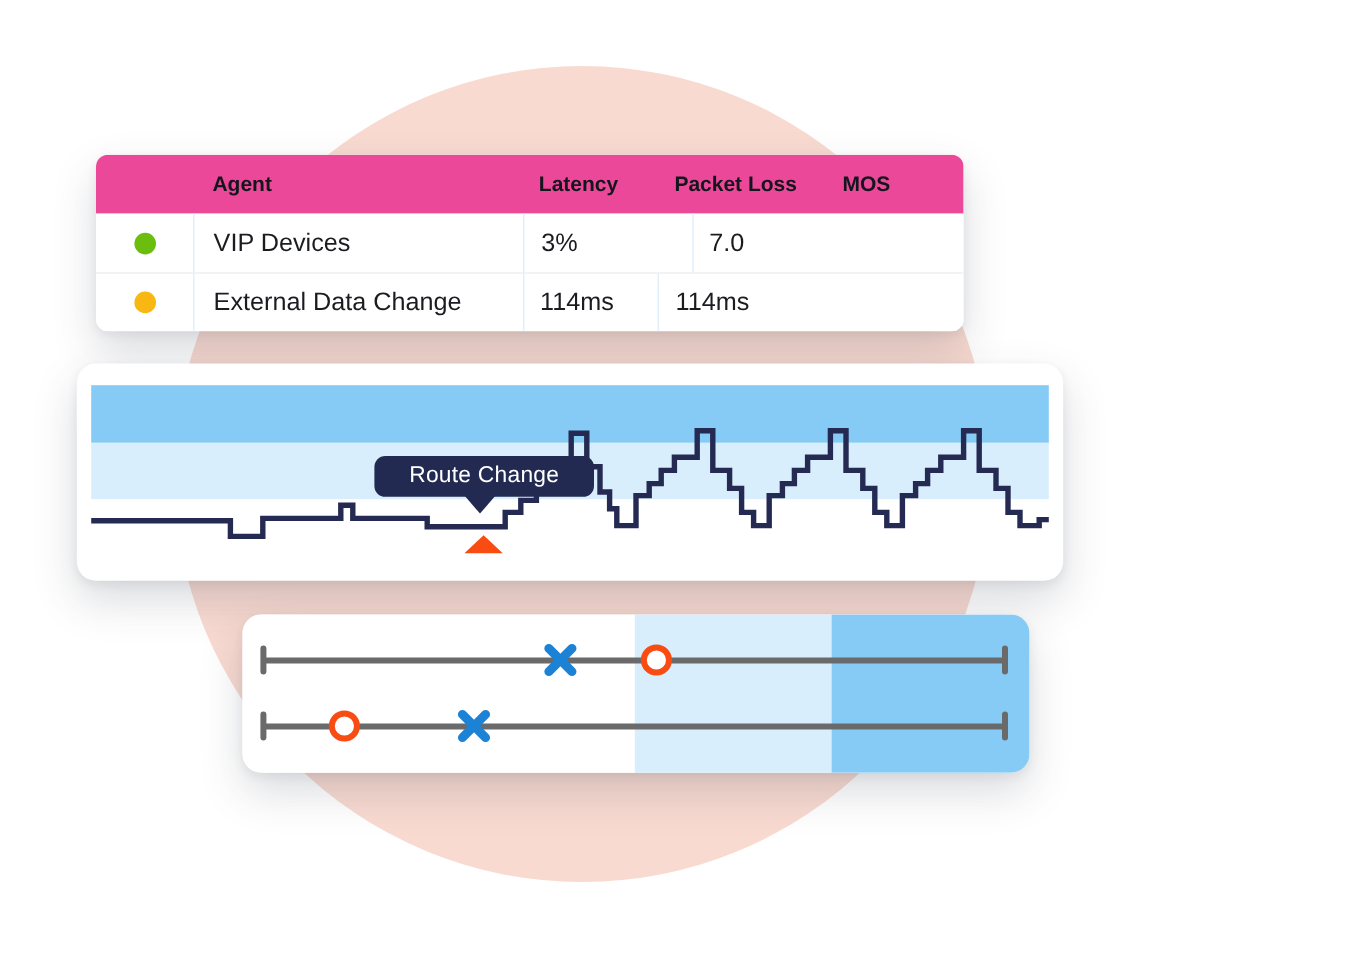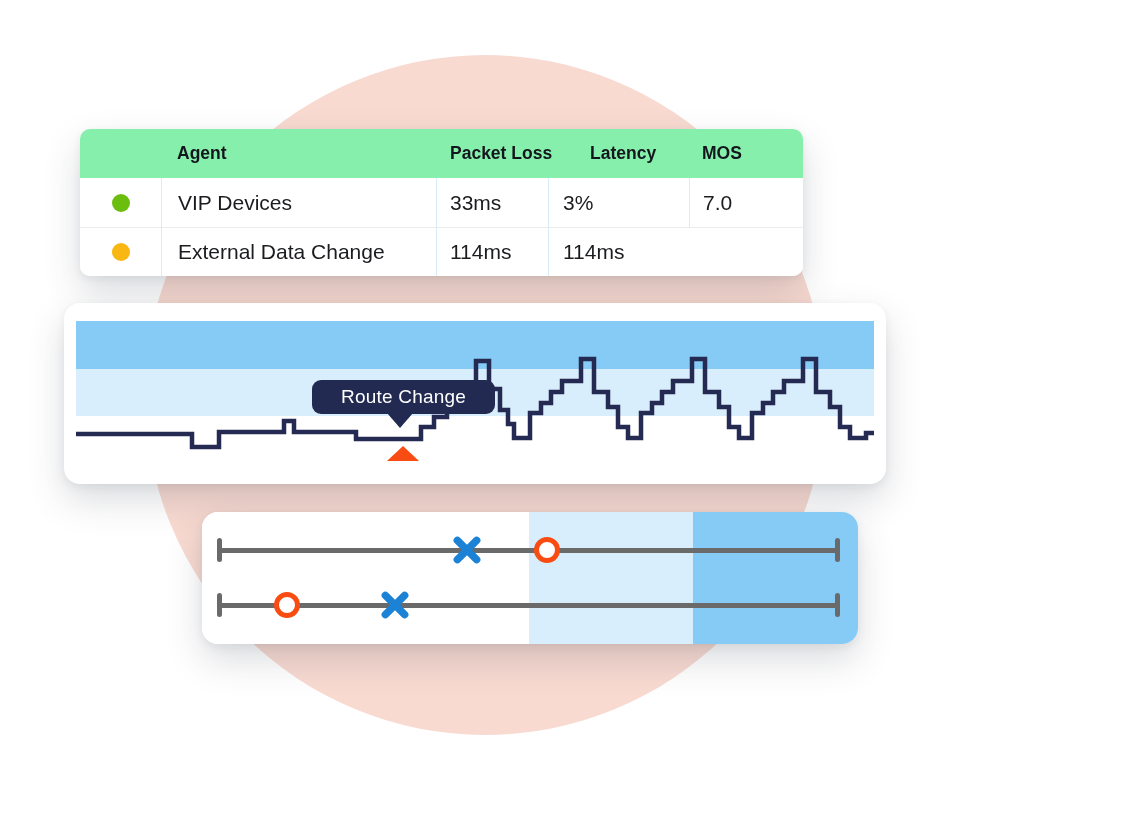--- a/index.html
+++ b/index.html
@@ -73,34 +73,33 @@
   .pc-marker.o{top:0;width:26px;height:26px;border:5.5px solid #F94C12;border-radius:50%;background:#ffffff;}
 </style>
 </head>
 <body>
 
 <div class="stage">
 
   <div class="bg-circle" style="background: rgb(248, 218, 209);"></div>
 
   <div class="card table-card">
-    <div class="tr thead" style="background: #86efac;">
+    <div class="tr thead" style="background: #ec4899;">
       <div class="td c-dot"></div>
       <div class="td c-agent">Agent</div>
+      <div class="td c-lat">Latency</div>
       <div class="td c-pl">Packet Loss</div>
-      <div class="td c-lat">Latency</div>
       <div class="td c-mos">MOS</div>
     </div>
 
     <div class="tr body">
       <div class="td c-dot">
         <span class="dot" style="background: rgb(107, 190, 14);"></span>
       </div>
       <div class="td c-agent">VIP Devices</div>
-      <div class="td c-lat">33ms</div>
       <div class="td c-pl">3%</div>
       <div class="td c-mos">7.0</div>
     </div>
 
     <div class="tr body">
       <div class="td c-dot">
         <span class="dot" style="background: rgb(248, 183, 19);"></span>
       </div>
       <div class="td c-agent">External Data Change</div>
       <div class="td c-lat">114ms</div>

